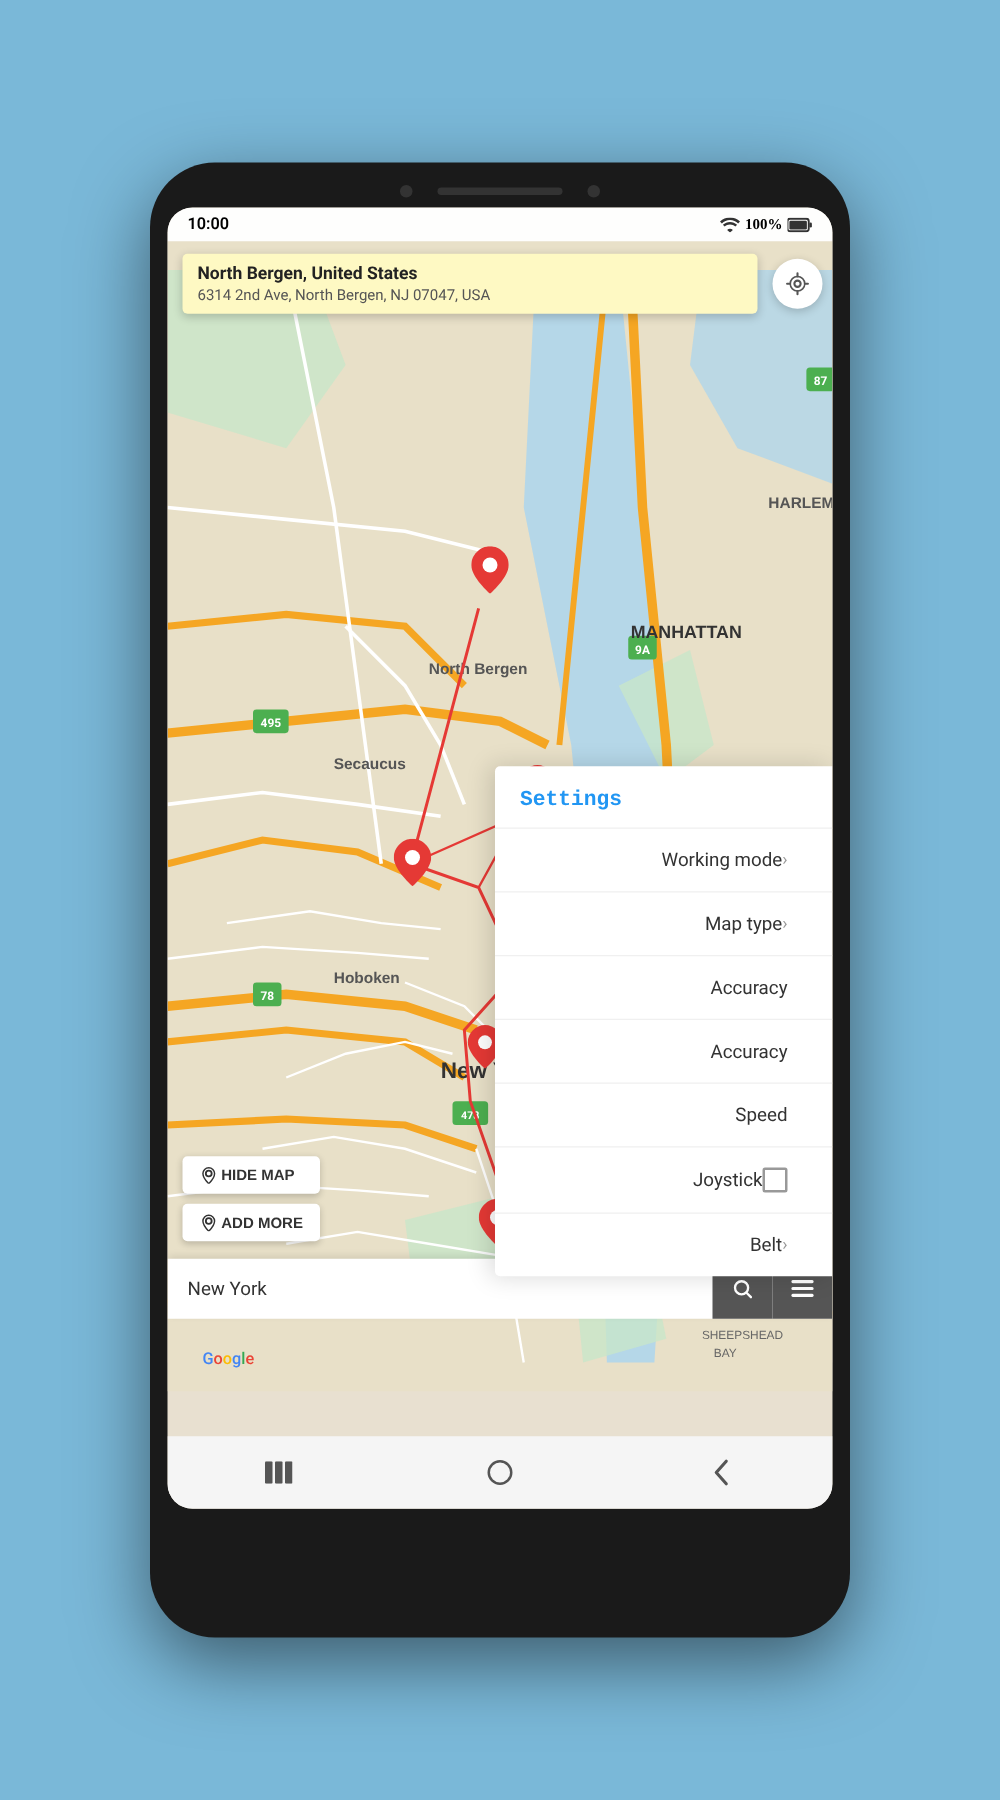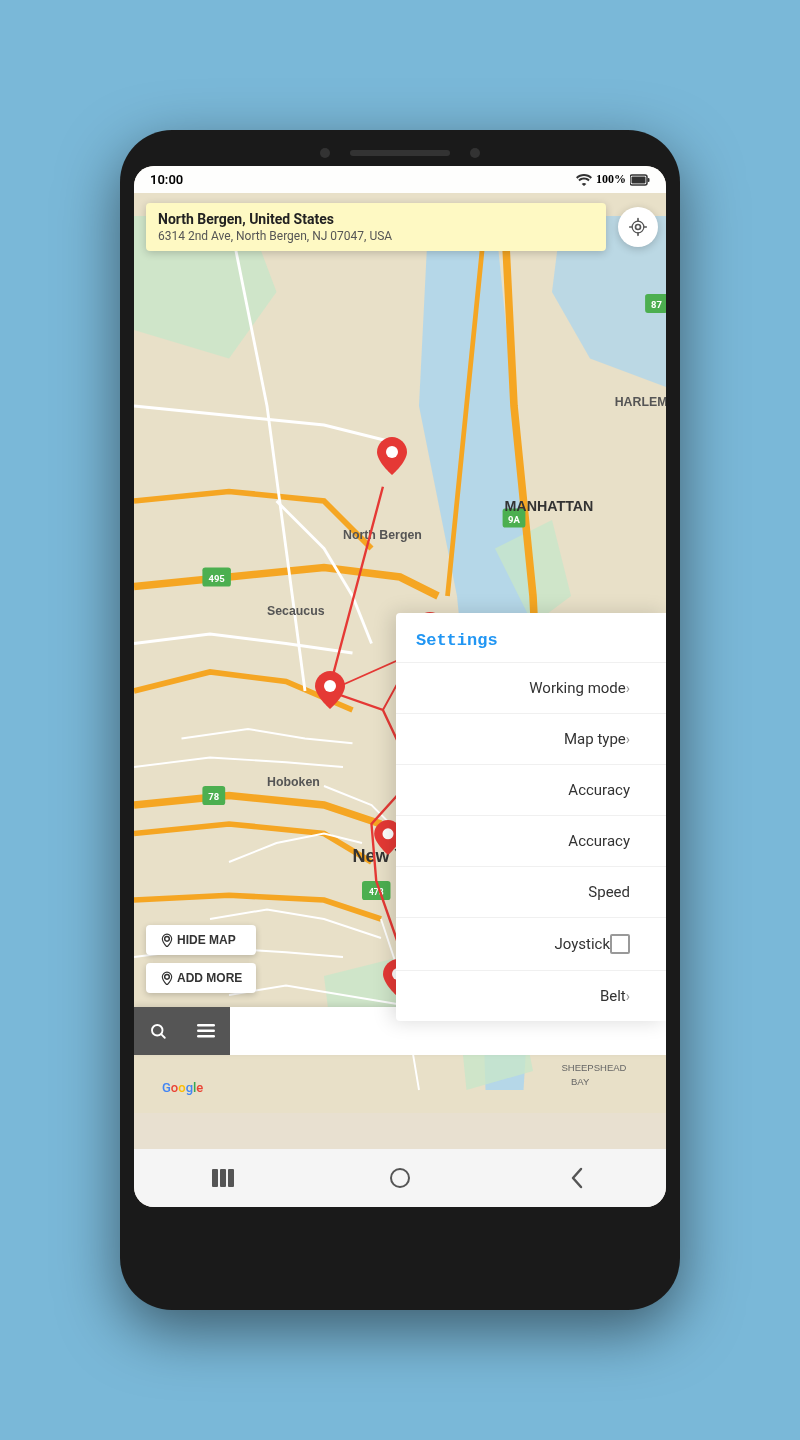--- a/index.html
+++ b/index.html
@@ -499,20 +499,21 @@
           <div class="checkbox-empty"></div>
         </div>
         <div class="settings-item">
           <span class="settings-item-label">Belt</span>
           <span class="chevron-right">›</span>
         </div>
       </div>
 
       
       <div class="search-bar">
+        <span class="search-text">New York</span>
         <div class="search-icon-btn">
           <svg width="18" height="18" viewBox="0 0 24 24">
             <circle cx="11" cy="11" r="7" fill="none" stroke="white" stroke-width="2.5"></circle>
             <line x1="16.5" y1="16.5" x2="21" y2="21" stroke="white" stroke-width="2.5" stroke-linecap="round"></line>
           </svg>
         </div>
         <div class="menu-icon-btn">
           <svg width="18" height="14" viewBox="0 0 18 14">
             <rect y="0" width="18" height="2.5" rx="1.25" fill="white"></rect>
             <rect y="5.5" width="18" height="2.5" rx="1.25" fill="white"></rect>

